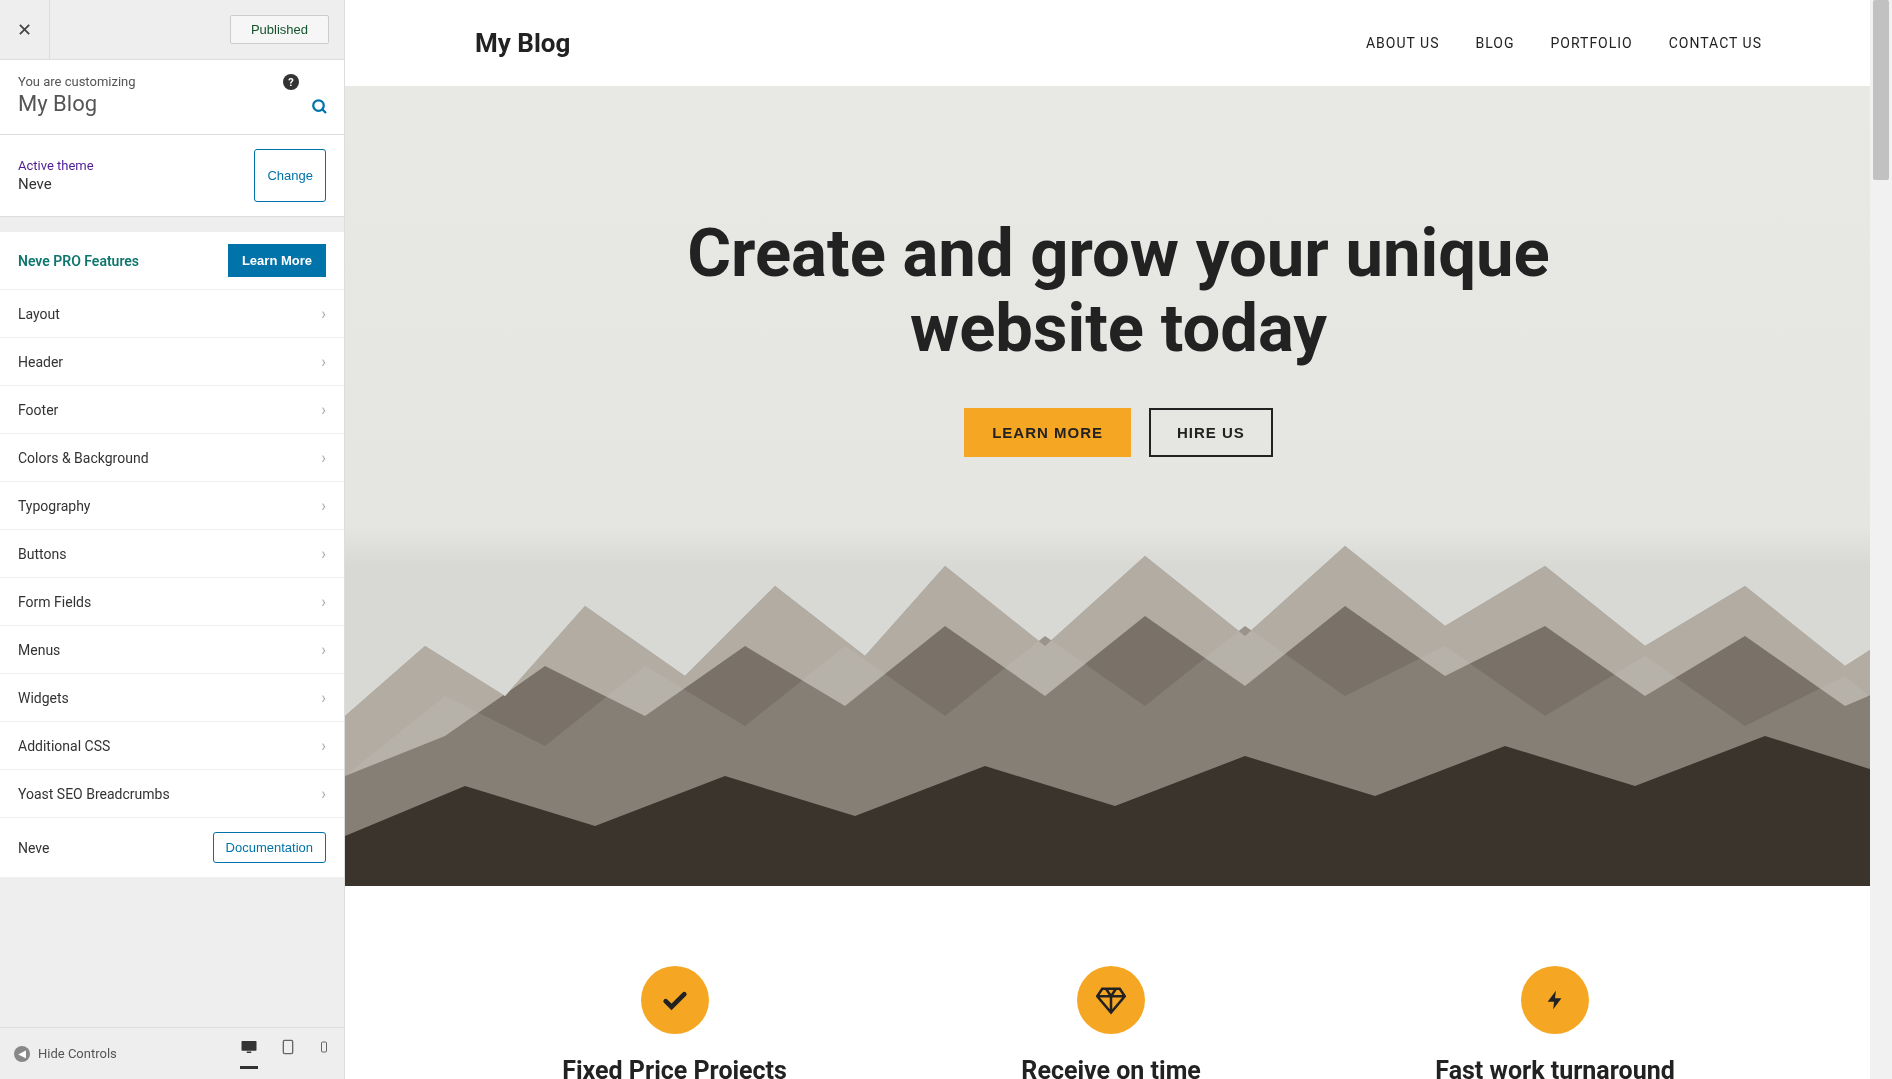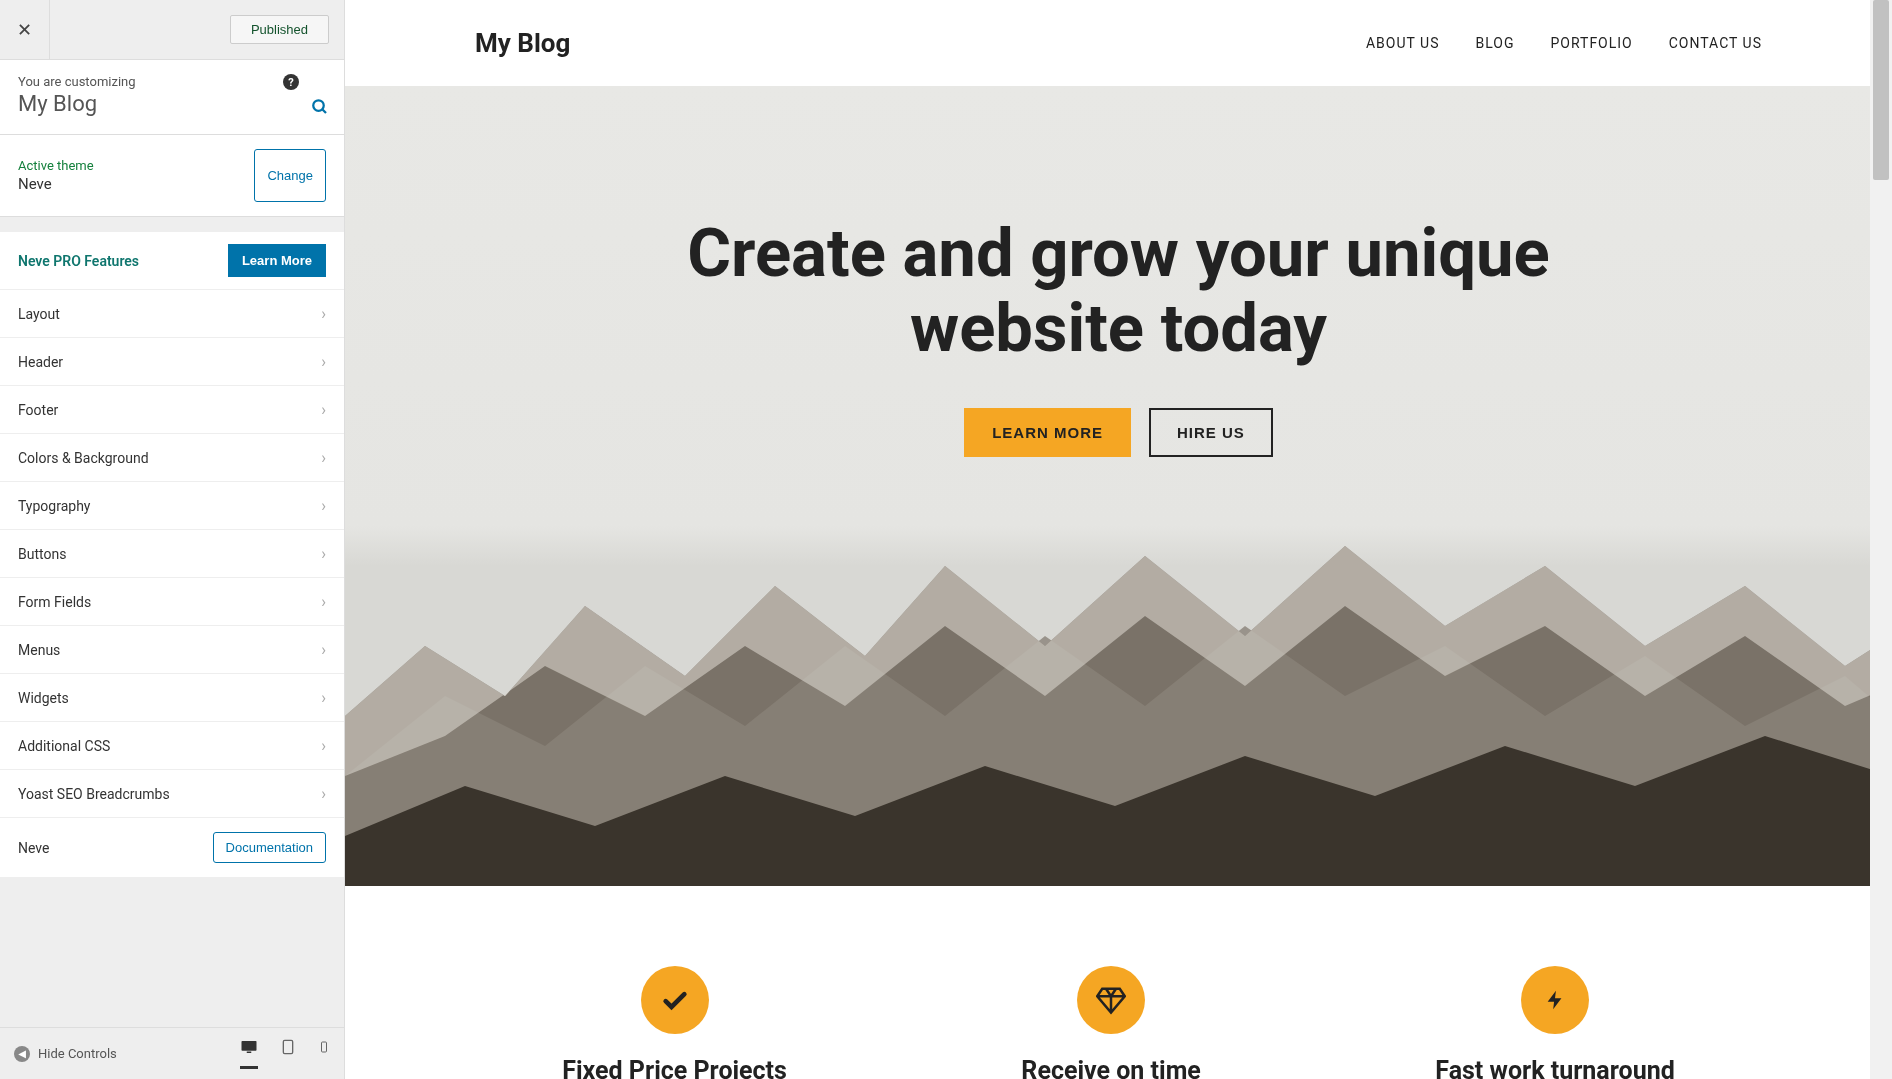--- a/index.html
+++ b/index.html
@@ -10,21 +10,21 @@
 .close-btn { width: 50px; height: 60px; display: flex; align-items: center; justify-content: center; border-right: 1px solid #ddd; cursor: pointer; font-size: 18px; color: #444; }
 .publish-wrap { flex: 1; display: flex; justify-content: flex-end; padding-right: 15px; }
 .published-btn { border: 1px solid #ccc; background: #f6f6f6; color: #14532d; padding: 6px 20px; border-radius: 2px; font-size: 13px; }
 .customizing-block { background: #fff; padding: 14px 18px 18px; border-bottom: 1px solid #ddd; position: relative; }
 .customizing-label { font-size: 13px; color: #555; }
 .customizing-title { font-size: 22px; color: #555; font-weight: 400; margin-top: 2px; }
 .help-icon { position: absolute; right: 45px; top: 14px; width: 16px; height: 16px; border-radius: 50%; background: #333; color: #fff; font-size: 11px; display: flex; align-items: center; justify-content: center; font-weight: bold; }
 .search-icon-btn { position: absolute; right: 15px; bottom: 14px; color: #0073aa; font-size: 17px; }
 .theme-block { background: #fff; padding: 14px 18px; border-bottom: 1px solid #ddd; display: flex; justify-content: space-between; align-items: center; margin-bottom: 14px; }
 .theme-info { display: flex; flex-direction: column; }
-.active-theme-label { font-size: 13px; color: #15803d; }
+.active-theme-label { font-size: 13px; color: #4c1d95; }
 .theme-name { font-size: 15px; color: #333; margin-top: 2px; }
 .change-btn { border: 1px solid #0073aa; color: #0073aa; background: #fff; padding: 18px 12px; border-radius: 3px; font-size: 13px; cursor: pointer; }
 .pro-block { background: #fff; border-top: 1px solid #eee; border-bottom: 1px solid #eee; padding: 12px 18px; display: flex; justify-content: space-between; align-items: center; }
 .pro-label { color: #0f766e; font-weight: 600; font-size: 14px; }
 .learn-more-btn { background: #0073aa; color: #fff; border: none; padding: 9px 14px; font-size: 13px; font-weight: 600; cursor: pointer; }
 .menu-list { background: #fff; text-align: center; }
 .menu-item { display: flex; justify-content: space-between; align-items: center; padding: 14px 18px; border-bottom: 1px solid #eee; cursor: pointer; font-size: 14px; color: #333; }
 .chevron { color: #aaa; font-size: 16px; }
 .doc-block { background: #fff; padding: 14px 18px; display: flex; justify-content: space-between; align-items: center; border-bottom: 1px solid #eee; }
 .doc-label { font-size: 14px; color: #333; }

